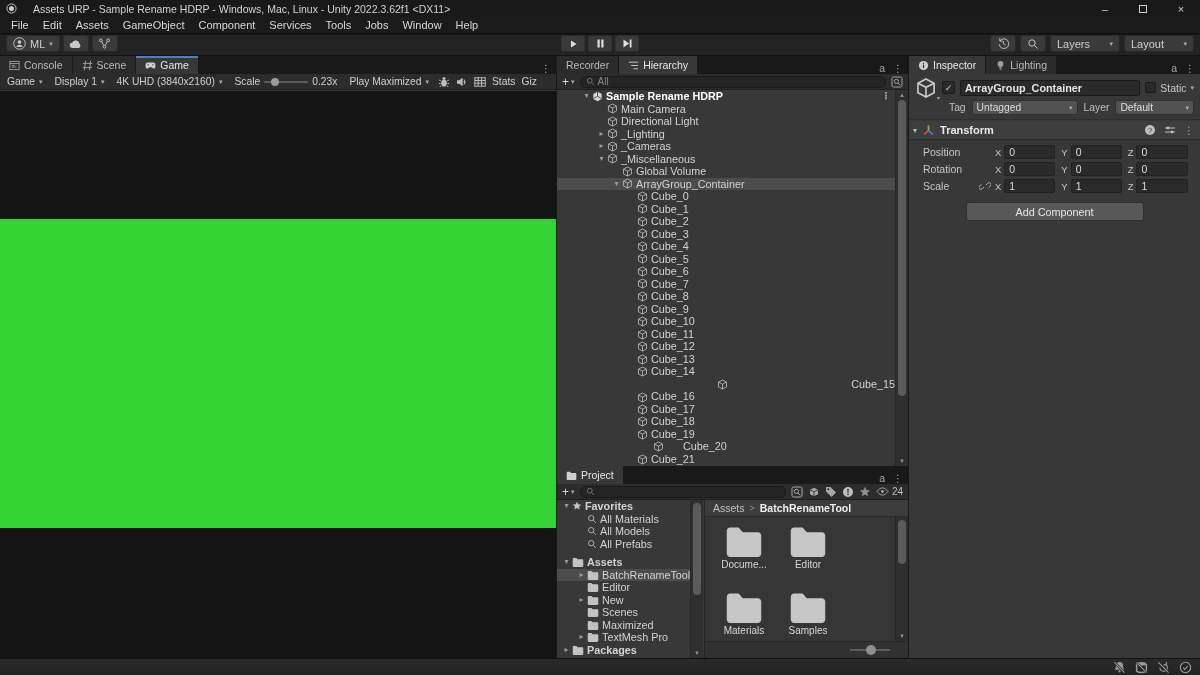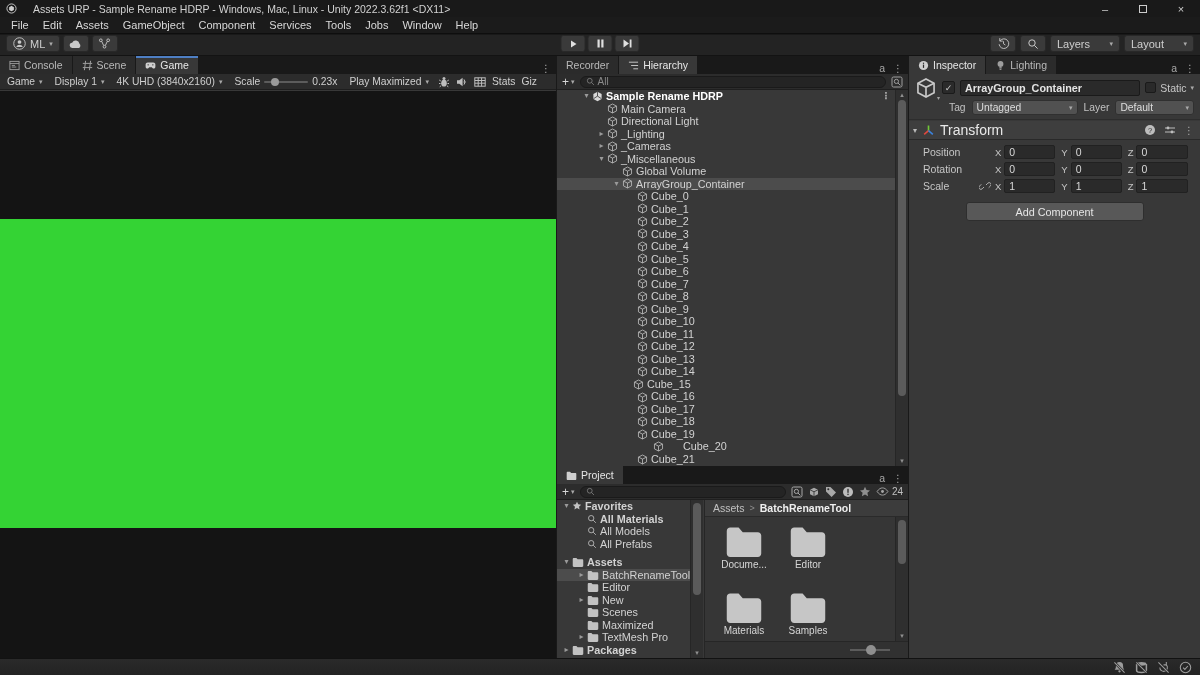--- a/index.html
+++ b/index.html
@@ -90,21 +90,21 @@
   .insp-head { position:absolute; left:0; right:0; top:18px; height:46px; background:#383838; border-bottom:1px solid #2d2d2d; }
   .ihr1 { position:absolute; left:6px; right:6px; top:5px; height:17px; display:flex; align-items:center; gap:5px; }
   .checkbox { width:13px; height:13px; background:#2a2a2a; border:1px solid #1a1a1a; border-radius:2px; display:flex; align-items:center; justify-content:center; color:#cccccc; font-size:9px; flex:none; }
   .namefield { flex:1; height:16px; background:#2a2a2a; border:1px solid #1a1a1a; border-radius:2px; display:flex; align-items:center; padding:0 4px; color:#e4e4e4; font-weight:bold; font-size:10.8px; }
   .static-group { display:flex; align-items:center; gap:4px; color:#c8c8c8; }
   .static-group .checkbox { width:11px; height:11px; }
   .ihr2 { position:absolute; left:40px; right:6px; top:26px; height:15px; display:flex; align-items:center; gap:6px; font-size:10.3px; color:#c2c2c2; }
   .dd { height:15px; background:#515151; border:1px solid #303030; border-radius:3px; display:flex; align-items:center; padding:0 4px; color:#dddddd; font-size:10.3px; position:relative; }
   .dd .dd-caret { position:absolute; right:4px; }
   .comp-head { position:absolute; left:0; right:0; top:65px; height:19px; background:#3e3e3e; border-bottom:1px solid #292929; display:flex; align-items:center; gap:5px; padding:0 4px; }
-  .comp-title { font-weight:normal; color:#e8e8e8; font-size:14px; }
+  .comp-title { font-weight:bold; color:#e8e8e8; font-size:11px; }
   .comp-head .tail2 { margin-left:auto; display:flex; align-items:center; gap:8px; padding-right:2px; }
   .tform { position:absolute; left:0; right:6px; top:88px; }
   .t-row { display:flex; align-items:center; height:16px; margin-bottom:1px; }
   .t-label { width:70px; padding-left:14px; color:#c6c6c6; font-size:10.5px; flex:none; }
   .t-slot { width:16px; flex:none; display:flex; align-items:center; }
   .t-group { flex:1; display:flex; align-items:center; gap:3px; margin-right:6px; }
   .t-axis { color:#c6c6c6; font-size:9.5px; flex:none; }
   .t-input { flex:1; height:14px; background:#2a2a2a; border:1px solid #212121; border-radius:2px; display:flex; align-items:center; padding:0 4px; color:#d8d8d8; font-size:10.5px; }
   .addcomp { position:absolute; left:50%; transform:translateX(-50%); top:146px; width:178px; height:19px; background:#585858; border:1px solid #2e2e2e; border-radius:3px; display:flex; align-items:center; justify-content:center; color:#e6e6e6; font-size:10.8px; }
 
@@ -630,21 +630,21 @@
             <span class="ico" style="width:11px;height:11px;color:#bdbdbd">
               <svg viewBox="0 0 12 12">
                 <g fill="none" stroke="currentColor" stroke-width="0.9">
                   <path d="M6 1.1 10.4 3.4v5.2L6 10.9 1.6 8.6V3.4z"></path>
                   <path d="M1.6 3.4 6 5.6l4.4-2.2M6 5.6v5.3"></path>
                 </g>
               </svg>
             </span>
             <span class="lbl">Cube_14</span>
           </div>
-          <div class="h-row" style="padding-left: 65px;">
+          <div class="h-row" style="padding-left: 29px; justify-content: space-between;">
             <span class="arr"></span>
             <span class="ico" style="width:11px;height:11px;color:#bdbdbd">
               <svg viewBox="0 0 12 12">
                 <g fill="none" stroke="currentColor" stroke-width="0.9">
                   <path d="M6 1.1 10.4 3.4v5.2L6 10.9 1.6 8.6V3.4z"></path>
                   <path d="M1.6 3.4 6 5.6l4.4-2.2M6 5.6v5.3"></path>
                 </g>
               </svg>
             </span>
             <span class="lbl">Cube_15</span>
@@ -804,21 +804,21 @@
         <div class="proj-tree" id="proj-tree">
             <div class="h-row" style="padding-left: 4px; font-weight: bold;">
               <span class="arr">▾</span>
               <span class="ico" style="width:10px;height:10px;color:#c2c2c2">
                 <svg viewBox="0 0 12 12">
                   <path fill="currentColor" d="M6 0.8l1.5 3.2 3.5.4-2.6 2.4.7 3.4L6 8.5 2.9 10.2l.7-3.4L1 4.4l3.5-.4z"></path>
                 </svg>
               </span>
               <span class="lbl">Favorites</span>
             </div>
-            <div class="h-row" style="padding-left: 19px; font-weight: bold;">
+            <div class="h-row" style="padding-left: 19px;">
               <span class="arr"></span>
               <span class="ico" style="width:10px;height:10px;color:#c2c2c2">
                 <svg viewBox="0 0 12 12" fill="none" stroke="currentColor">
                   <circle cx="5" cy="5" r="3.2"></circle>
                   <path d="M7.4 7.4 10.6 10.6"></path>
                 </svg>
               </span>
               <span class="lbl">All Materials</span>
             </div>
             <div class="h-row" style="padding-left: 19px;">

